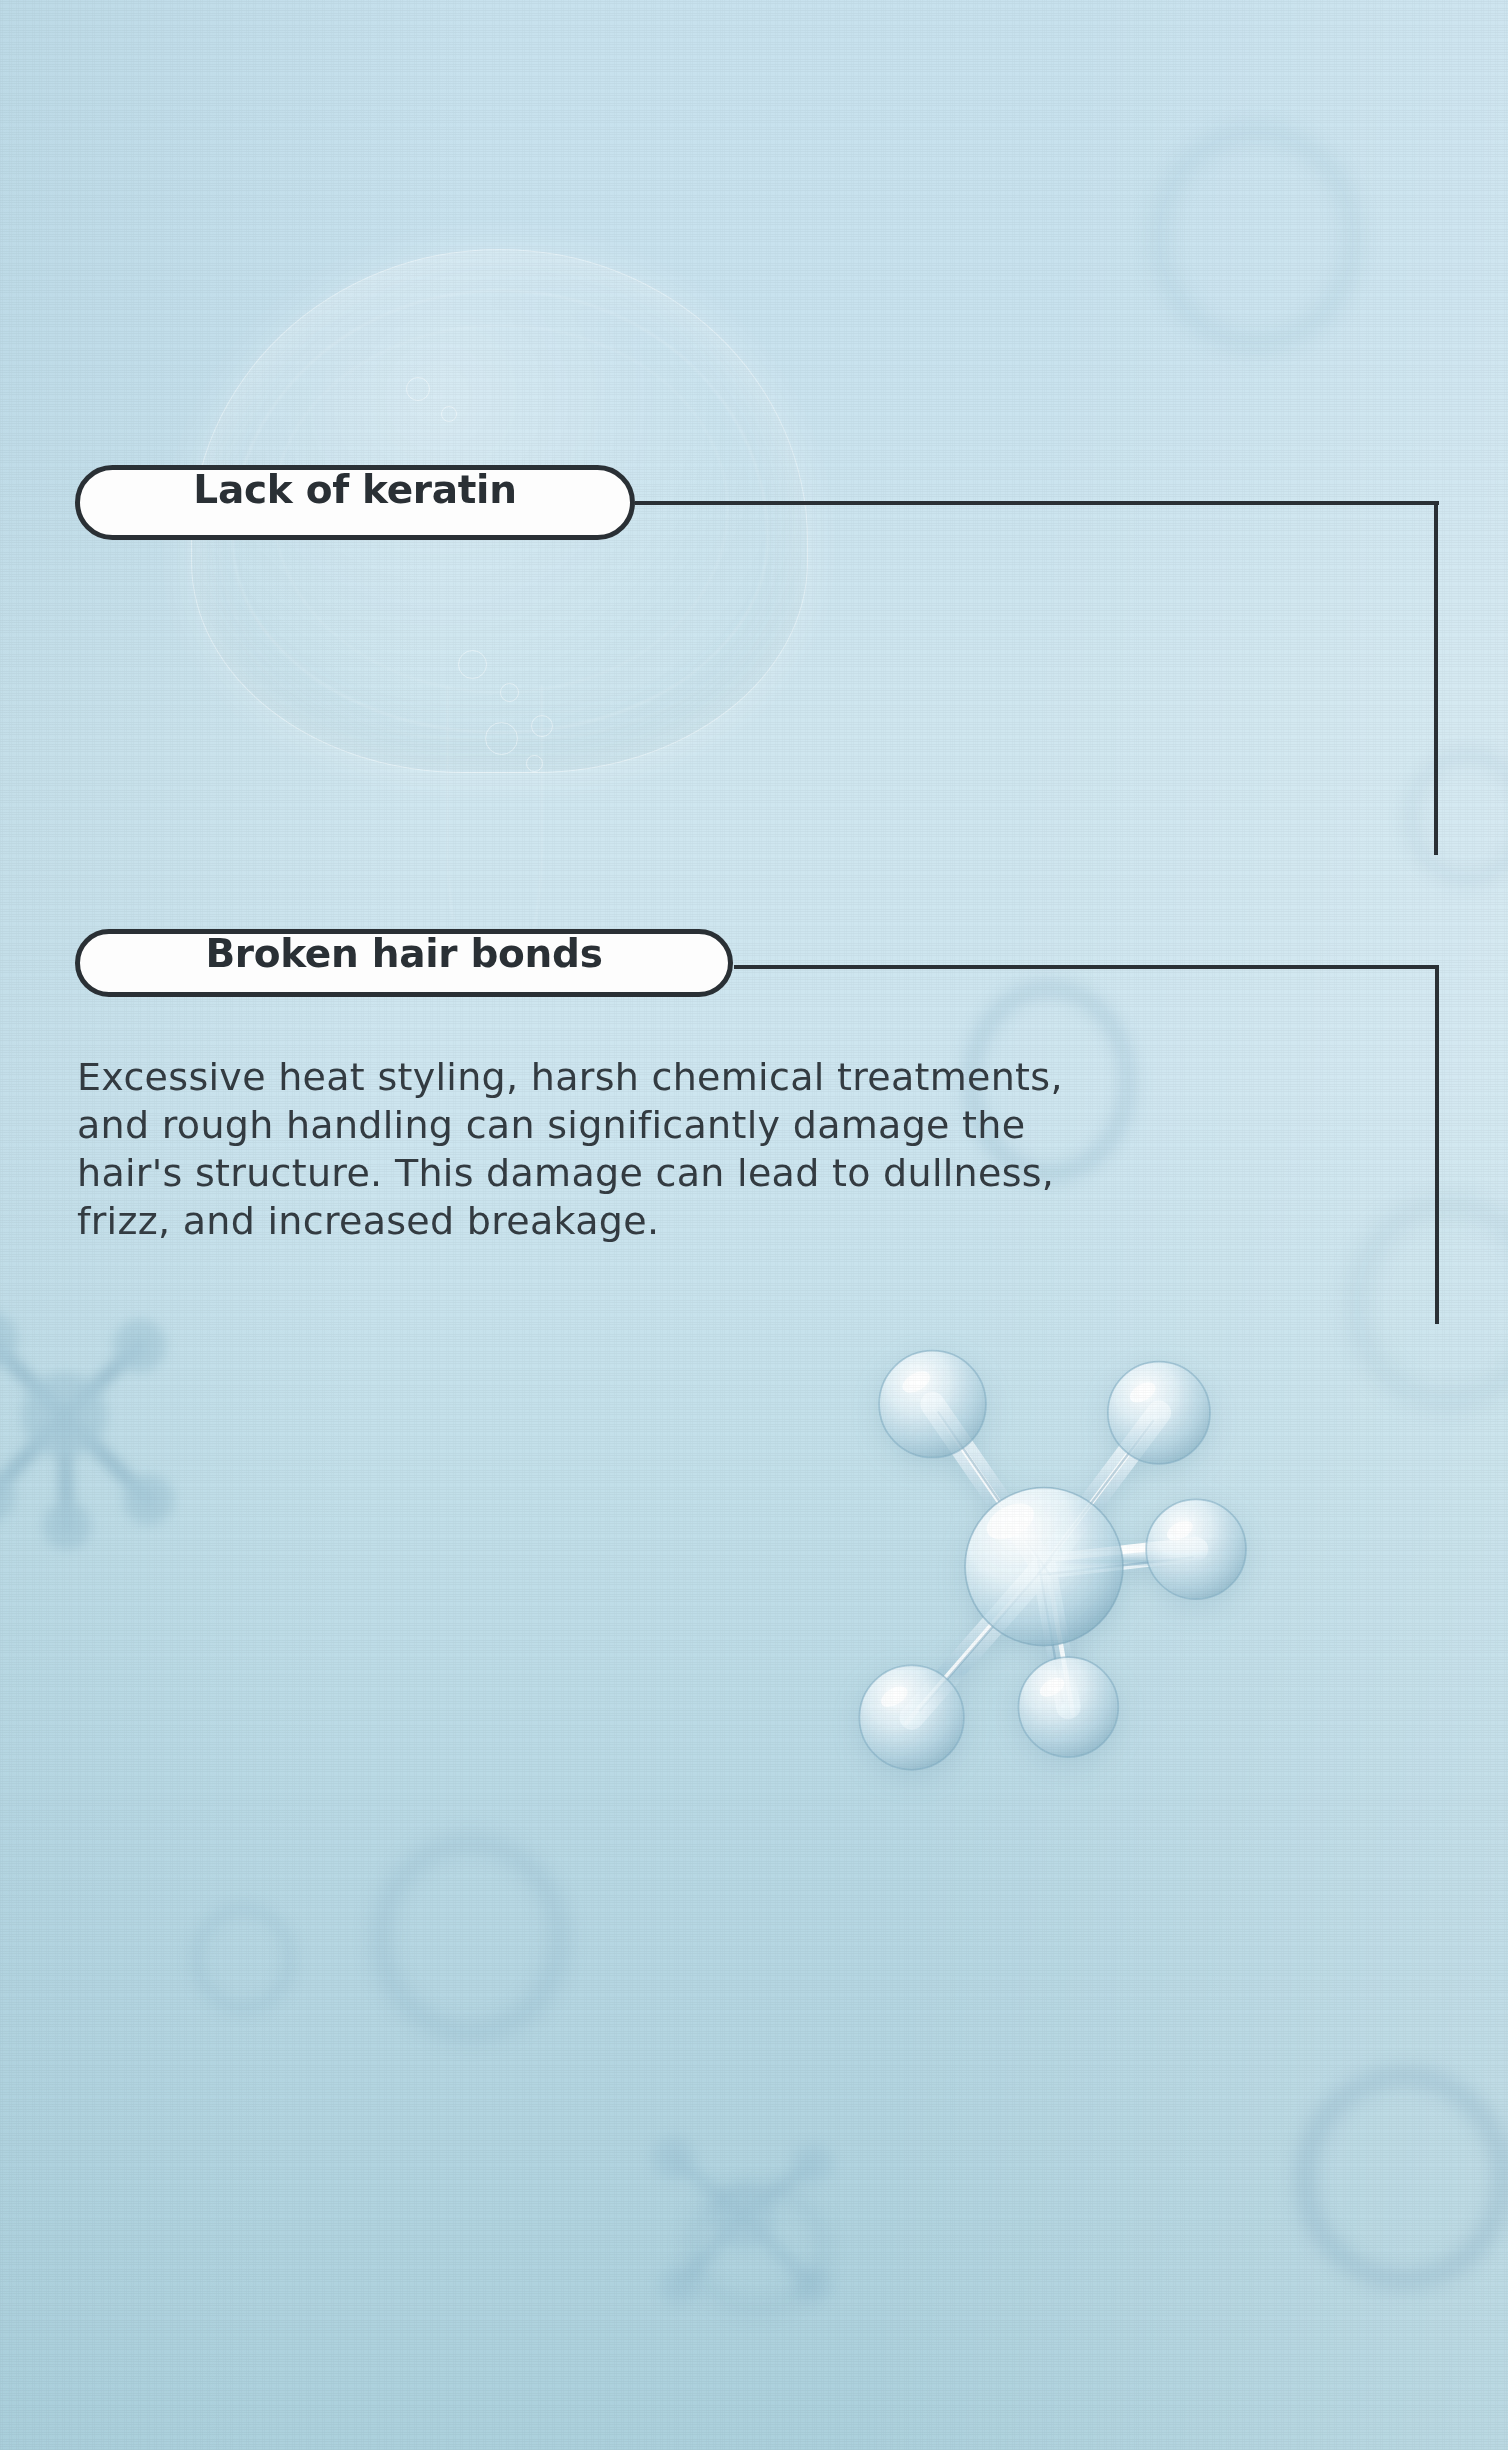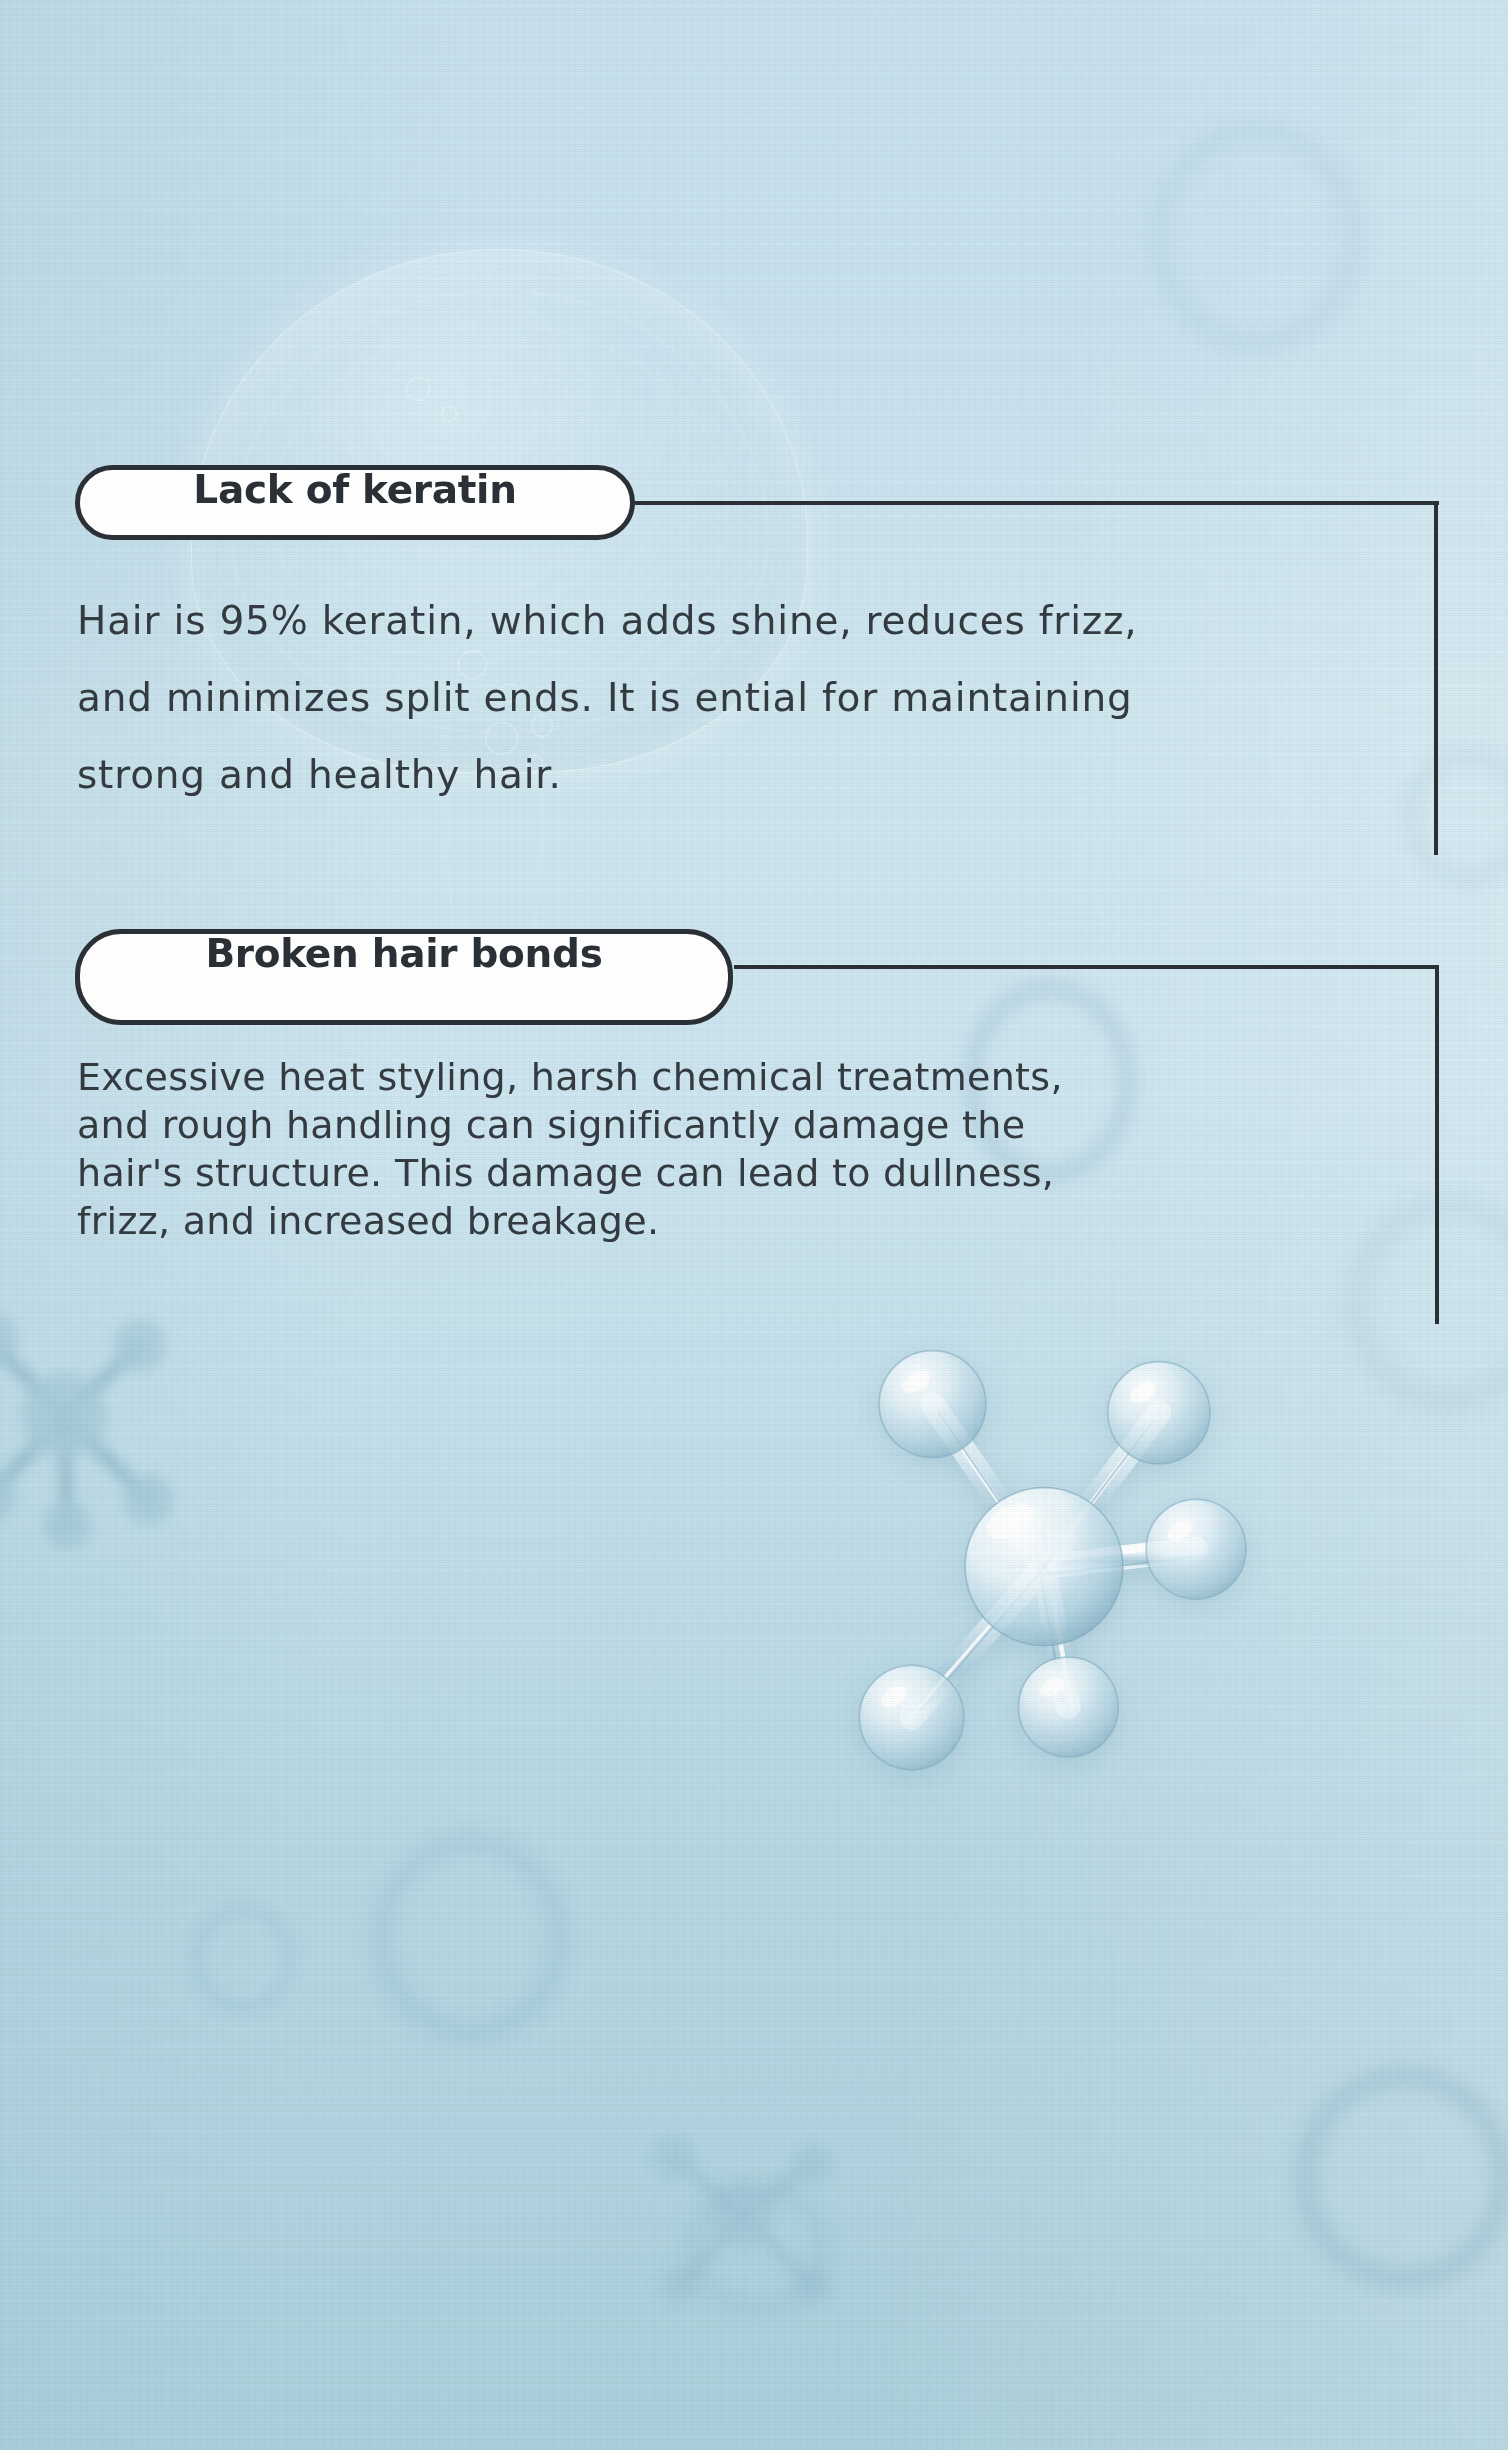--- a/index.html
+++ b/index.html
@@ -159,21 +159,21 @@
   .badge-label{
     font-family:"DejaVu Sans","Liberation Sans",sans-serif;
     font-weight:700;
     font-size:39px;
     letter-spacing:-0.3px;
     color:#2a3035;
     white-space:nowrap;
     line-height:1;
   }
   #badge-keratin{left:75px;top:465px;width:560px;height:75px;}
-  #badge-bonds {left:75px;top:929px;width:658px;height:96px;}
+  #badge-bonds {left:75px;top:929px;width:658px;height:68px;}
 
   
   .bracket{position:absolute;pointer-events:none;}
   .bracket .h{position:absolute;left:0;top:0;height:4.1px;background:#2a3035;}
   .bracket .v{position:absolute;top:0;width:4.1px;background:#2a3035;}
 
   #bracket-1{left:635px;top:501px;width:804px;}
   #bracket-1 .h{width:804px;}
   #bracket-1 .v{left:799px;height:354px;}
 
@@ -330,23 +330,20 @@
   <div id="content">
 
 
     <div class="badge" id="badge-keratin">
       <span class="badge-label">Lack of keratin</span>
     </div>
     <div class="bracket" id="bracket-1">
       <span class="h"></span>
       <span class="v"></span>
     </div>
-    <p class="para" id="para-keratin">Hair is 95% keratin, which adds shine, reduces frizz,
-and minimizes split ends. It is ential for maintaining
-strong and healthy hair.</p>
 
     <div class="badge" id="badge-bonds">
       <span class="badge-label">Broken hair bonds</span>
     </div>
     <div class="bracket" id="bracket-2">
       <span class="h"></span>
       <span class="v"></span>
     </div>
     <p class="para" id="para-bonds">Excessive heat styling, harsh chemical treatments,
 and rough handling can significantly damage the

